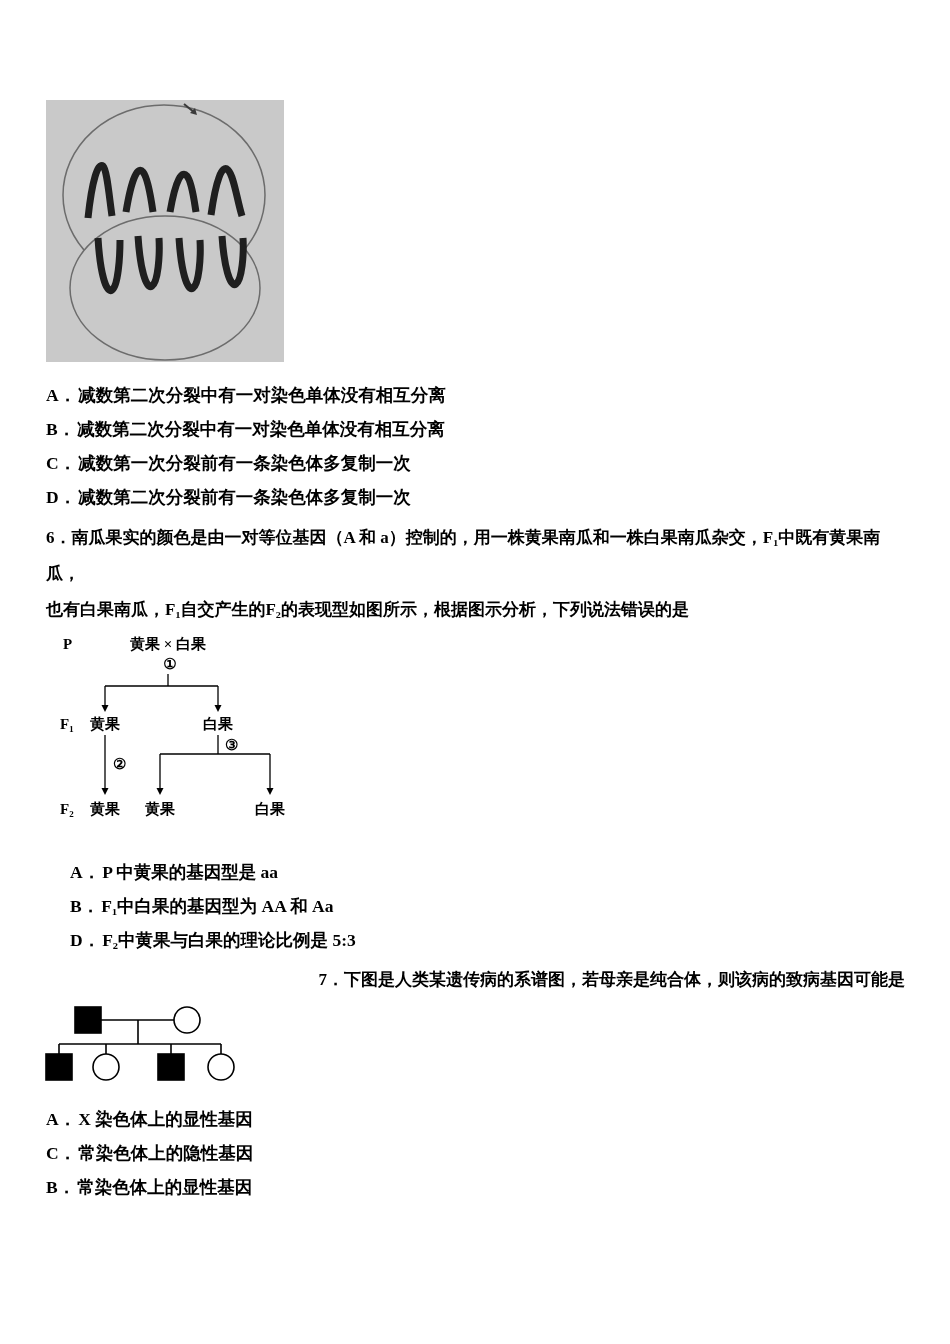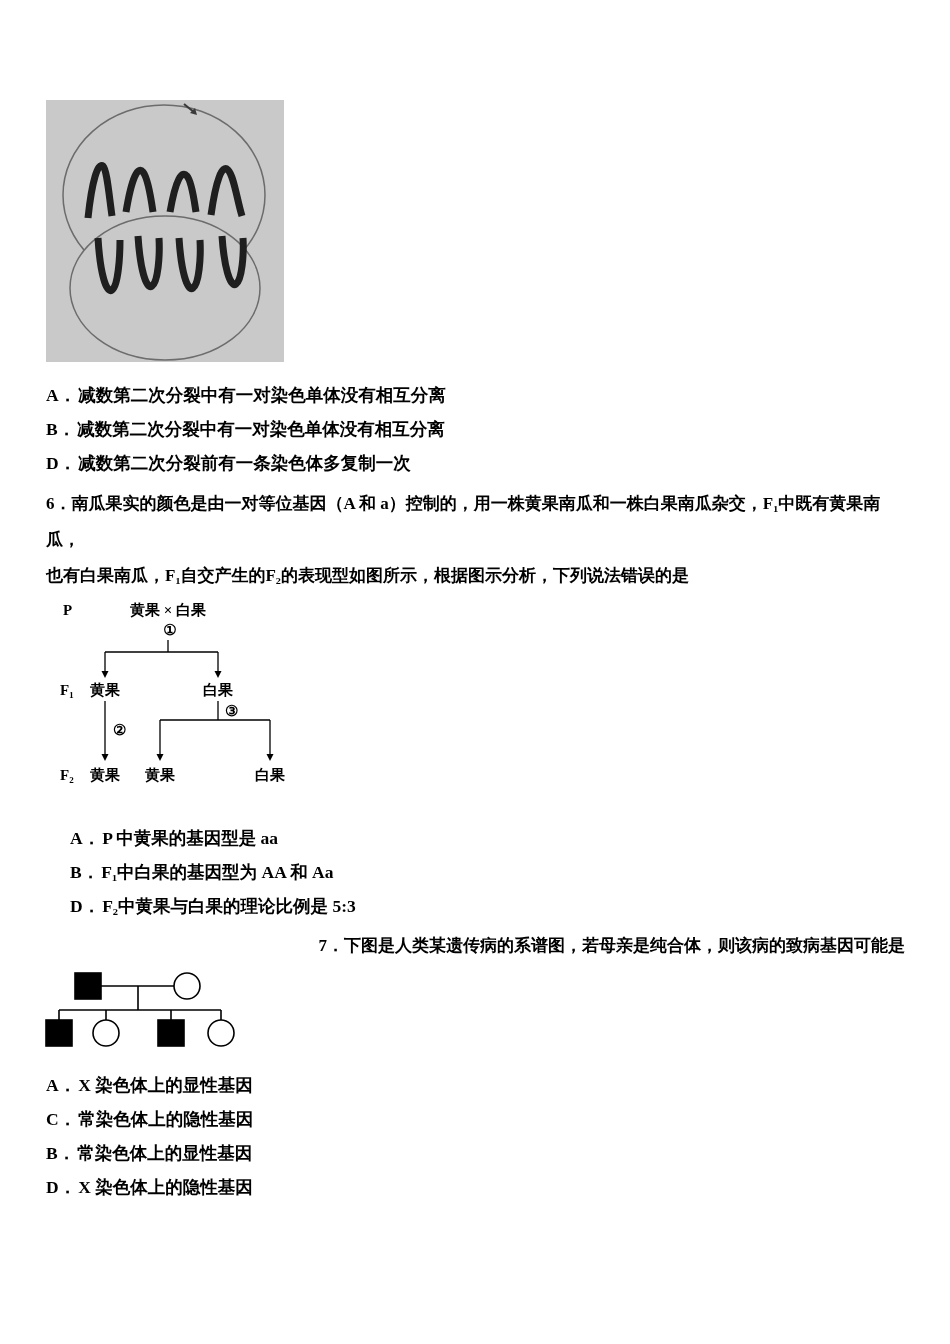--- a/index.html
+++ b/index.html
@@ -87,20 +87,21 @@
       <path class="chrom" d="M52,138 C54,172 60,194 66,190 C72,186 74,158 74,140"></path>
       <path class="chrom" d="M92,136 C94,168 100,190 106,186 C112,182 114,156 113,138"></path>
       <path class="chrom" d="M133,138 C135,170 141,192 147,188 C153,184 155,158 154,140"></path>
       <path class="chrom" d="M176,136 C178,166 184,188 190,184 C196,180 198,154 197,138"></path>
     </g>
   </svg>
 
   <div class="options">
     <div class="option"><span class="opt-label">A．</span><span>减数第二次分裂中有一对染色单体没有相互分离</span></div>
     <div class="option"><span class="opt-label">B．</span><span>减数第二次分裂中有一对染色单体没有相互分离</span></div>
+    <div class="option"><span class="opt-label">C．</span><span>减数第一次分裂前有一条染色体多复制一次</span></div>
     <div class="option"><span class="opt-label">D．</span><span>减数第二次分裂前有一条染色体多复制一次</span></div>
   </div>
 
   <div class="stem">
     <span class="stem-line"><span>6．</span><span>南瓜果实的颜色是由一对等位基因（A 和 a）控制的，用一株黄果南瓜和一株白果南瓜杂交，F₁中既有黄果南瓜，</span></span>
     <span class="stem-line"><span>也有白果南瓜，F₁自交产生的F₂的表现型如图所示，根据图示分析，下列说法错误的是</span></span>
   </div>
 
   <svg class="cross-diagram" viewBox="0 0 300 195" width="300" height="195" xmlns="http://www.w3.org/2000/svg">
     <text x="8" y="17">P</text>
@@ -165,16 +166,15 @@
     <rect class="aff" x="1" y="53" width="26" height="26"></rect>
     <circle cx="61" cy="66" r="13"></circle>
     <rect class="aff" x="113" y="53" width="26" height="26"></rect>
     <circle cx="176" cy="66" r="13"></circle>
   </svg>
 
   <div class="options q7-options">
     <div class="option"><span class="opt-label">A．</span><span>X 染色体上的显性基因</span></div>
     <div class="option"><span class="opt-label">C．</span><span>常染色体上的隐性基因</span></div>
     <div class="option"><span class="opt-label">B．</span><span>常染色体上的显性基因</span></div>
-    <div class="option"><span class="opt-label">D．</span><span>X 染色体上的隐性基因</span></div>
   </div>
 
 </div>
 
 </body></html>

